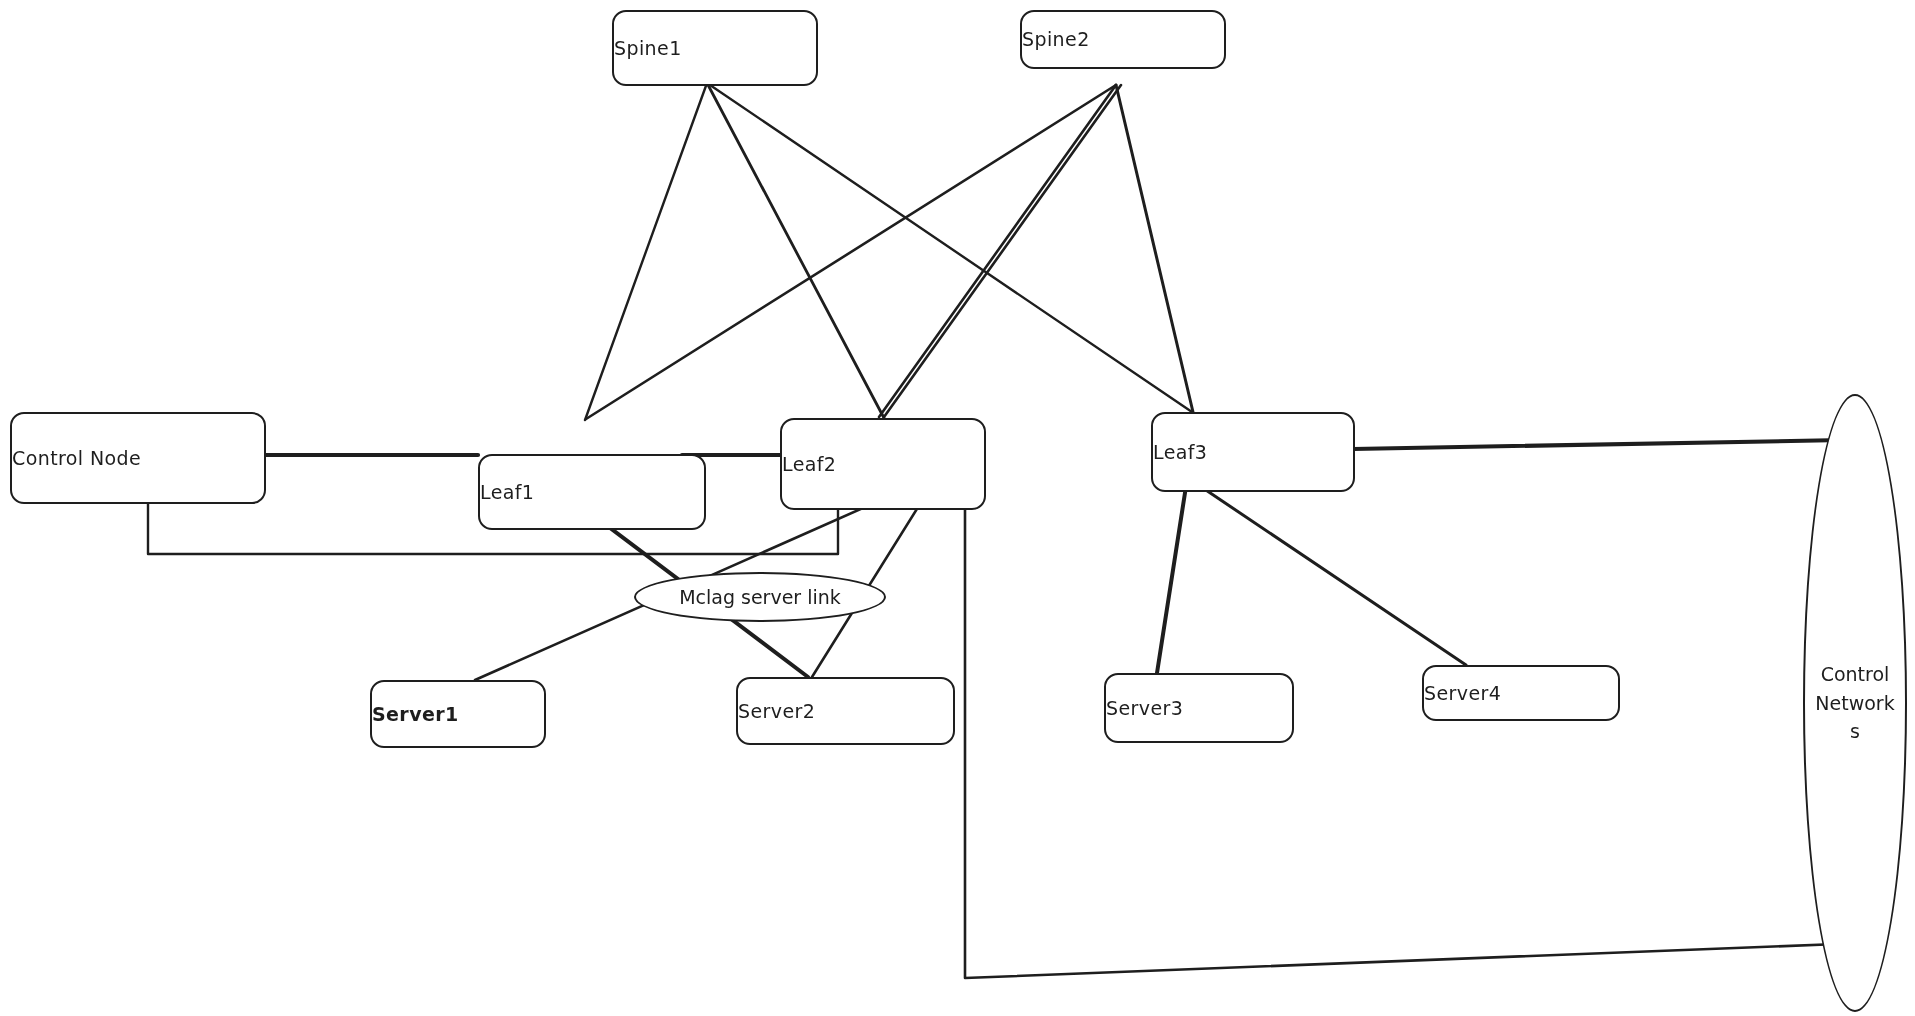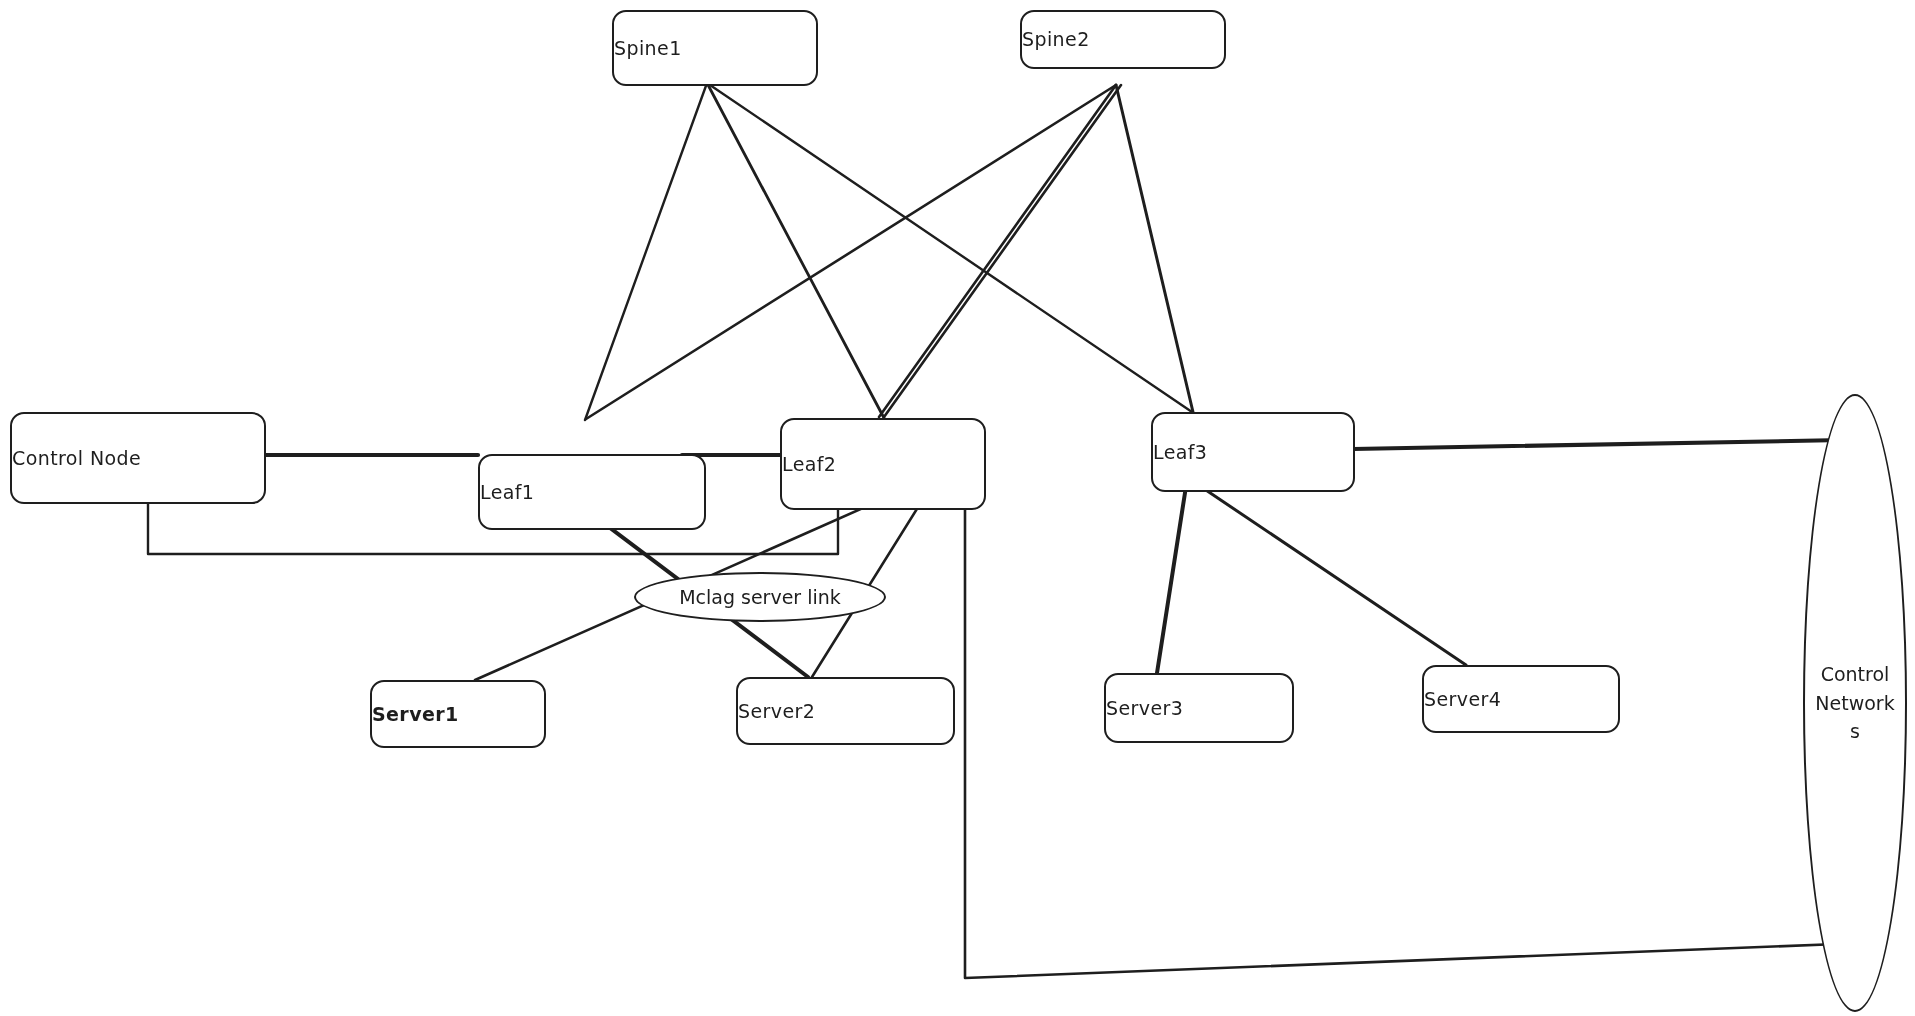--- a/index.html
+++ b/index.html
@@ -150,21 +150,21 @@
   </div>
 
   <div class="node" id="node-server2" style="left:736px; top:677px; width:219px; height:68px;">
     <span>Server2</span>
   </div>
 
   <div class="node" id="node-server3" style="left:1104px; top:673px; width:190px; height:70px;">
     <span>Server3</span>
   </div>
 
-  <div class="node" id="node-server4" style="left:1422px; top:665px; width:198px; height:68px;">
+  <div class="node" id="node-server4" style="left:1422px; top:665px; width:198px; height:56px;">
     <span>Server4</span>
   </div>
 
   <div class="ellipse-node" id="mclag-label">
     <span>Mclag server link</span>
   </div>
 
   <div class="ellipse-node" id="external-networks">
     <span>Control Networks</span>
   </div>

